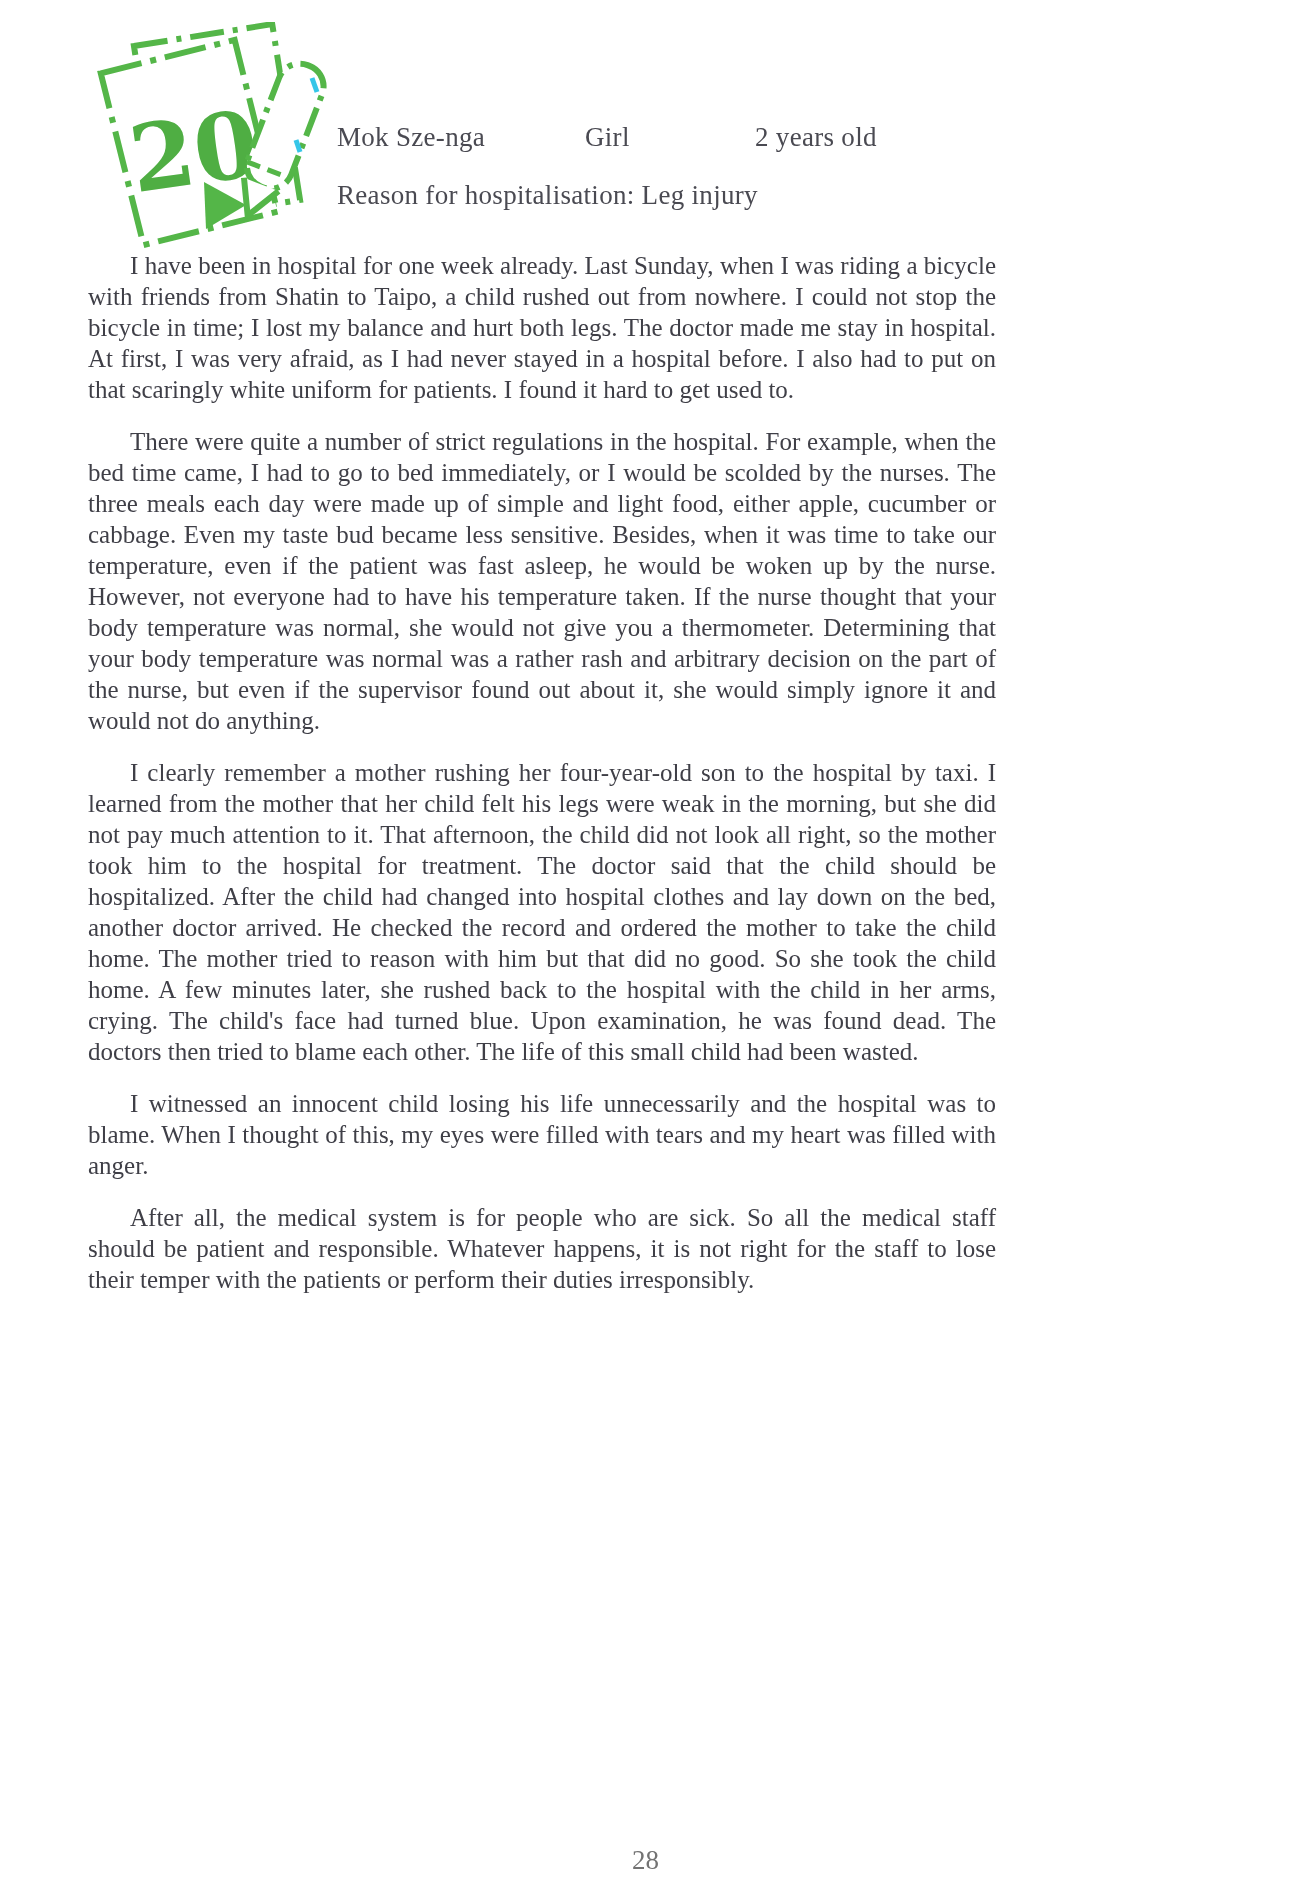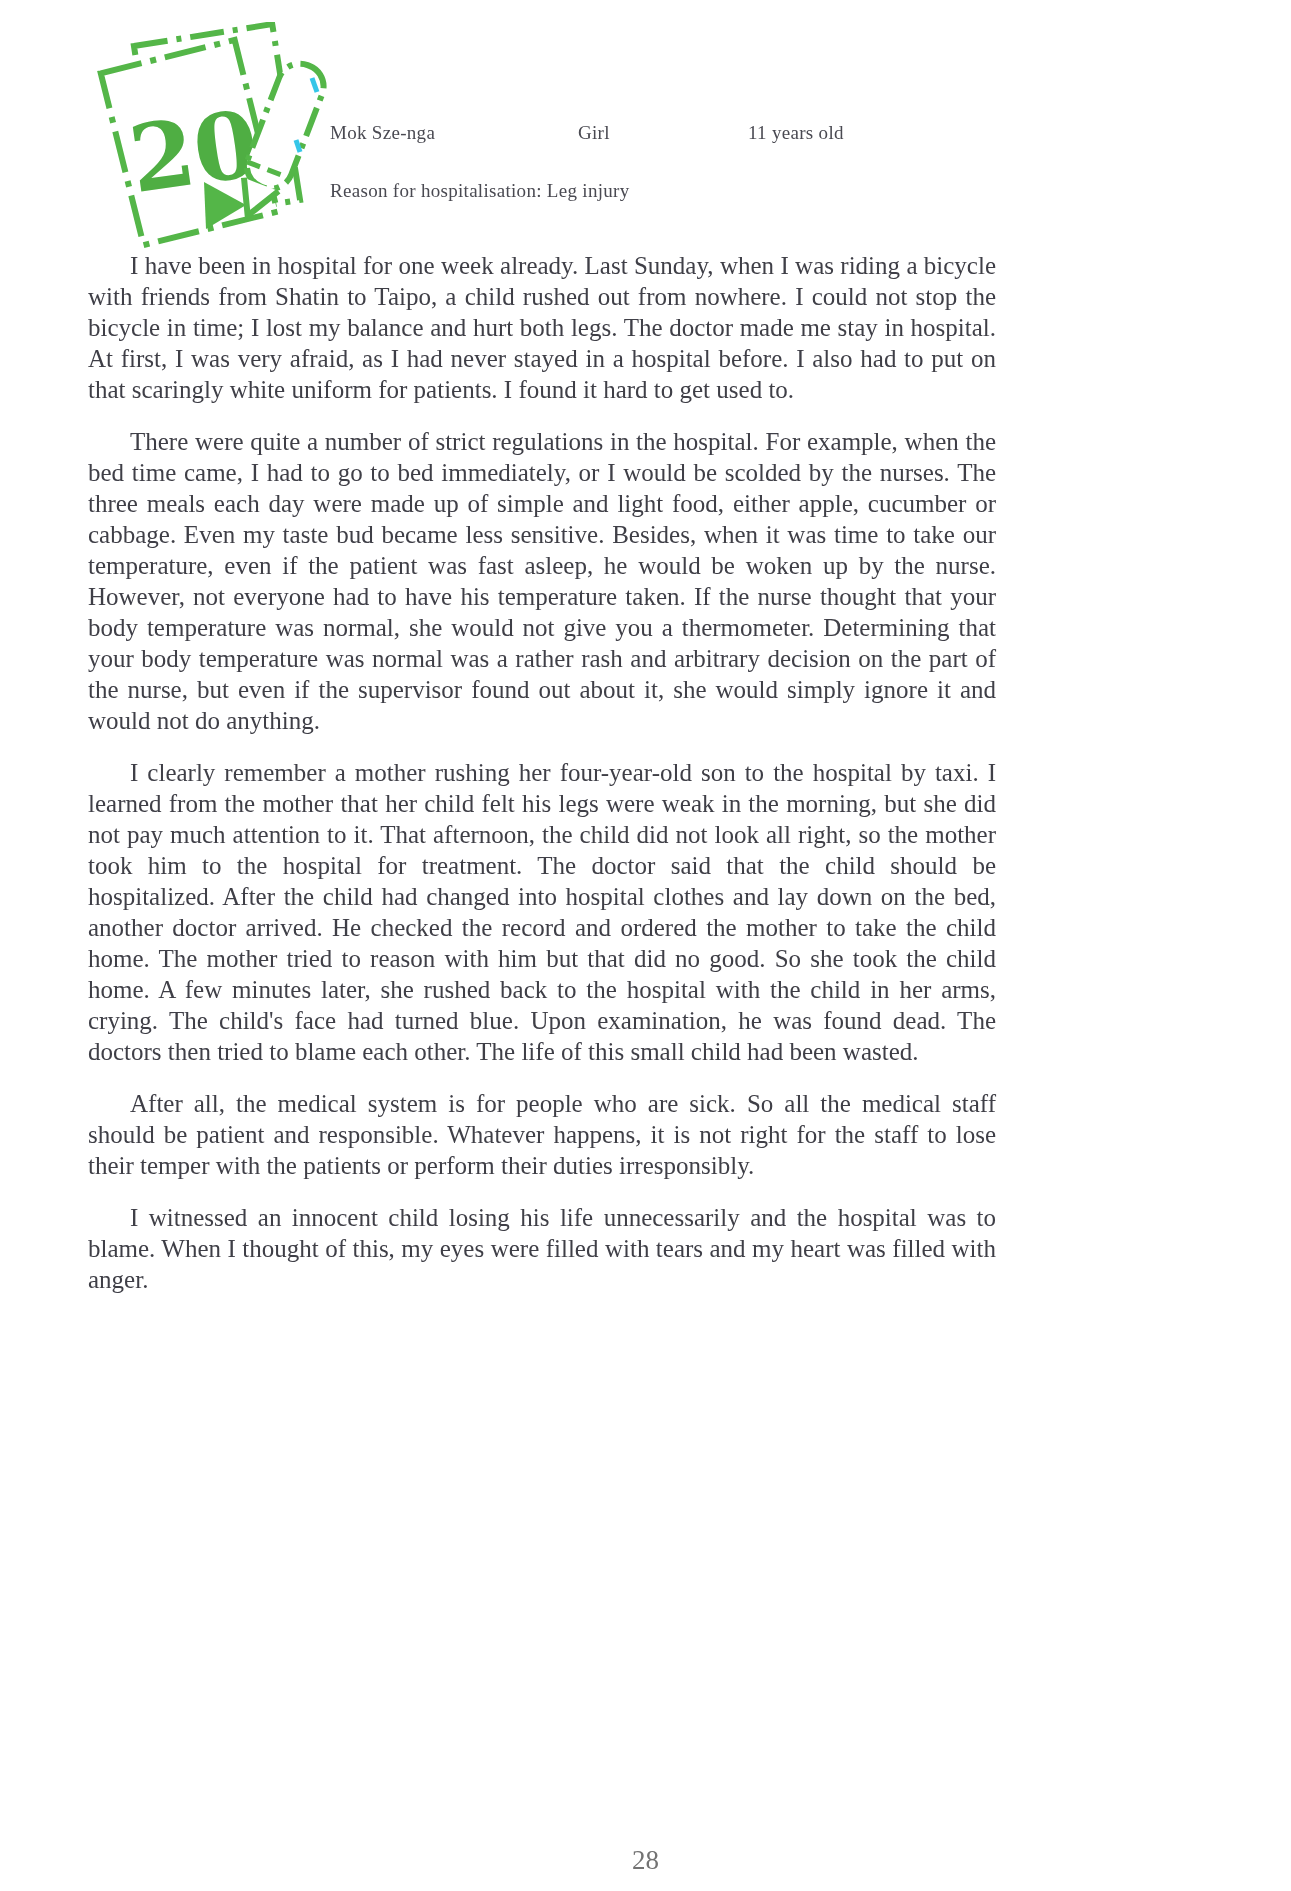--- a/index.html
+++ b/index.html
@@ -7,22 +7,22 @@
     position:relative;
     width:1291px;height:1891px;
     background:#ffffff;
     font-family:"Liberation Serif", serif;
     overflow:hidden;
   }
   .logo{
     position:absolute;left:90px;top:22px;width:262px;height:228px;
   }
   .header{
-    position:absolute;left:330px;top:122px;width:640px;
-    color:#4a4a52;font-size:19px;letter-spacing:0.3px;
+    position:absolute;left:337px;top:122px;width:640px;
+    color:#4a4a52;font-size:27px;letter-spacing:0.3px;
   }
   .header-row{position:relative;height:34px;}
   .header-name{position:absolute;left:0;top:0;}
   .header-gender{position:absolute;left:248px;top:0;font-family:Liberation Serif, serif;}
   .header-age{position:absolute;left:418px;top:0;}
   .header-reason{margin-top:24px;}
   .essay{
     position:absolute;left:88px;top:250px;width:916px;
     font-size:25px;line-height:31px;color:#3f3f47;
     text-align:justify;
@@ -55,28 +55,28 @@
         <path d="M 206 118 l 4 12" stroke="#35c6e8" stroke-width="5" fill="none"></path>
       </g>
       <path d="M 114 160 L 156 183 L 116 207 Z" fill="#54b648"></path>
     </svg>
   </div>
 
   <div class="header">
     <div class="header-row">
       <span class="header-name">Mok Sze-nga</span>
       <span class="header-gender">Girl</span>
-      <span class="header-age">11 years old</span>
+      <span class="header-age">2 years old</span>
     </div>
     <div class="header-reason">Reason for hospitalisation: Leg injury</div>
   </div>
 
   <div class="essay">
       <p>I have been in hospital for one week already.  Last Sunday, when I was riding a bicycle with friends from Shatin to Taipo, a child rushed out from nowhere. I could not stop the bicycle in time; I lost my balance and hurt both legs. The doctor made me stay in hospital. At first, I was very afraid, as I had never stayed in a hospital before. I also had to put on that scaringly white uniform for patients. I found it hard to get used to.</p>
       <p>There were quite a number of strict regulations in the hospital. For example, when the bed time came, I had to go to bed immediately, or I would be scolded by the nurses. The three meals each day were made up of simple and light food, either apple, cucumber or cabbage. Even my taste bud became less sensitive. Besides, when it was time to take our temperature, even if the patient was fast asleep, he would be woken up by the nurse. However, not everyone had to have his temperature taken. If the nurse thought that your body temperature was normal, she would not give you a thermometer. Determining that your body temperature was normal was a rather rash and arbitrary decision on the part of the nurse, but even if the supervisor found out about it, she would simply ignore it and would not do anything.</p>
       <p>I clearly remember a mother rushing her four-year-old son to the hospital by taxi. I learned from the mother that her child felt his legs were weak in the morning, but she did not pay much attention to it. That afternoon, the child did not look all right, so the mother took him to the hospital for treatment. The doctor said that the child should be hospitalized. After the child had changed into hospital clothes and lay down on the bed, another doctor arrived. He checked the record and ordered the mother to take the child home. The mother tried to reason with him but that did no good. So she took the child home. A few minutes later, she rushed back to the hospital with the child in her arms, crying. The child's face had turned blue. Upon examination, he was found dead. The doctors then tried to blame each other. The life of this small child had been wasted.</p>
+      <p>I witnessed an innocent child losing his life unnecessarily and the hospital was to blame. When I thought of this, my eyes were filled with tears and my heart was filled with anger.</p>
       <p>After all, the medical system is for people who are sick. So all the medical staff should be patient and responsible. Whatever happens, it is not right for the staff to lose their temper with the patients or perform their duties irresponsibly.</p>
-      <p>I witnessed an innocent child losing his life unnecessarily and the hospital was to blame. When I thought of this, my eyes were filled with tears and my heart was filled with anger.</p>
     </div>
 
   <div class="page-number">28</div>
 
 </div>
 
 </body></html>

